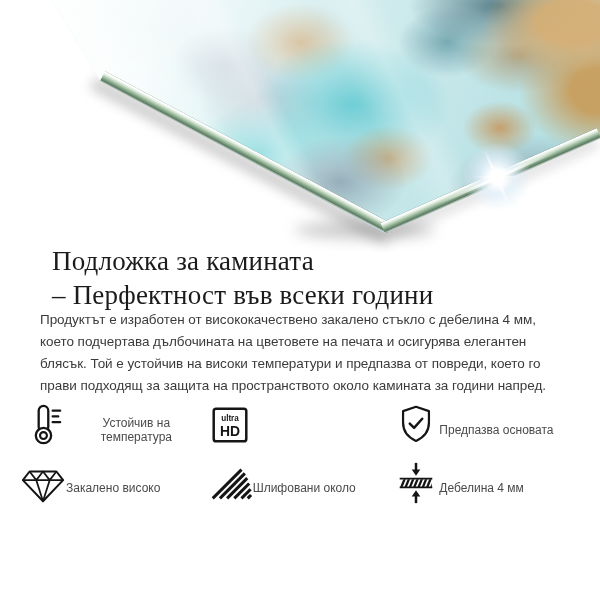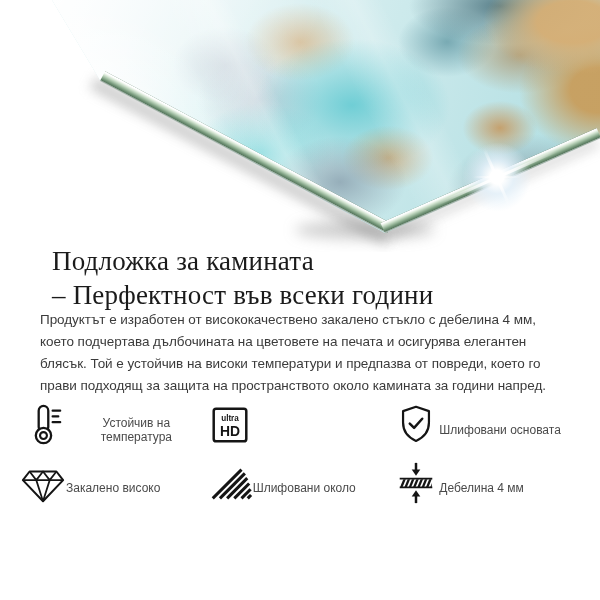--- a/index.html
+++ b/index.html
@@ -159,21 +159,21 @@
       </div>
     </div>
 
     <div class="feature">
       <div class="feature-icon">
         <svg width="46" height="46" viewBox="0 0 48 48" fill="none" stroke="#151515">
           <path d="M24 5 L37.5 9.5 V21.5 C37.5 31.5 31 37.6 24 40.6 C17 37.6 10.5 31.5 10.5 21.5 V9.5 Z" stroke-width="2.3" stroke-linejoin="round"></path>
           <path d="M17.5 22.5 L22 27 L30.5 17.5" stroke-width="2.6" stroke-linecap="round" stroke-linejoin="round"></path>
         </svg>
       </div>
-      <div class="feature-label">Шлифовани основата</div>
+      <div class="feature-label">Предпазва основата</div>
     </div>
 
     <div class="feature">
       <div class="feature-icon">
         <svg width="46" height="46" viewBox="0 0 48 48" fill="none" stroke="#151515">
           <path d="M10 12 L38 12 L45 21 L24 43 L3 21 Z" stroke-width="2.1" stroke-linejoin="round"></path>
           <path d="M3 21 H45" stroke-width="1.8"></path>
           <path d="M10 12 L17 21 L24 12 L31 21 L38 12" stroke-width="1.8" stroke-linejoin="round"></path>
           <path d="M17 21 L24 43 L31 21" stroke-width="1.8" stroke-linejoin="round"></path>
         </svg>

